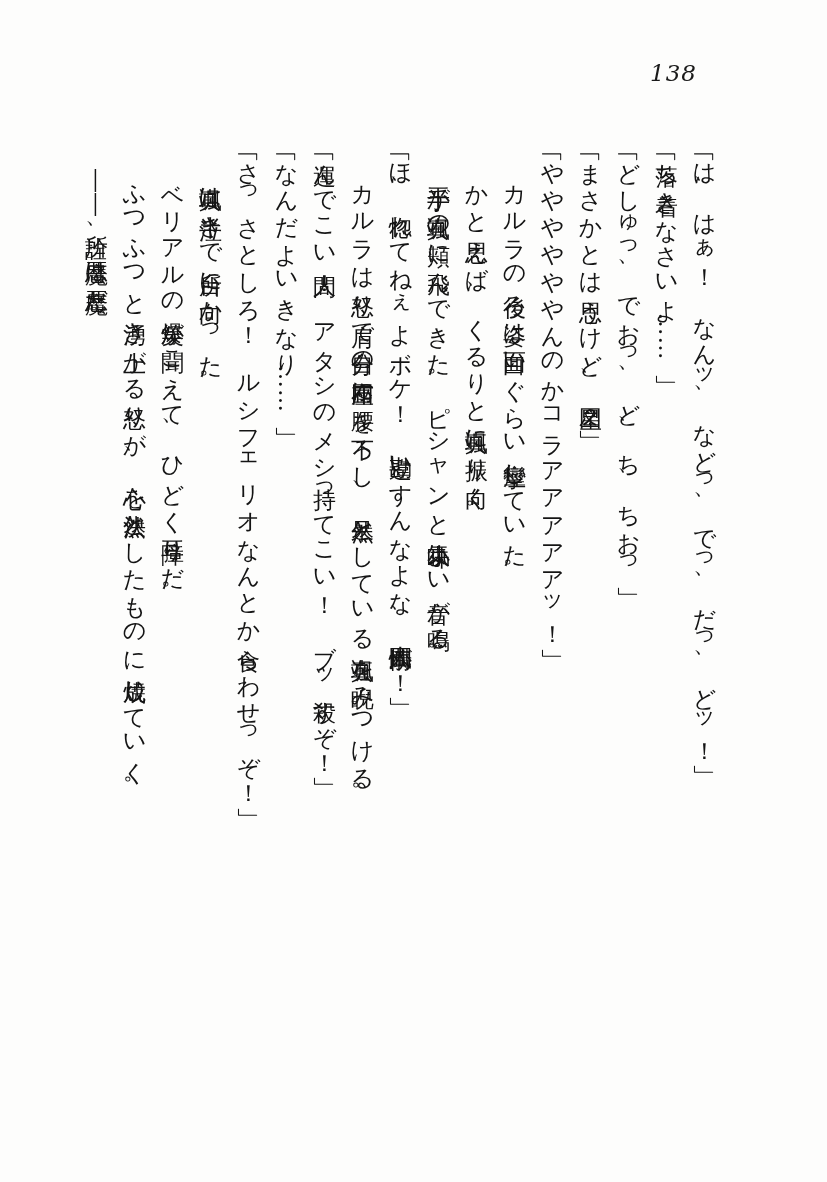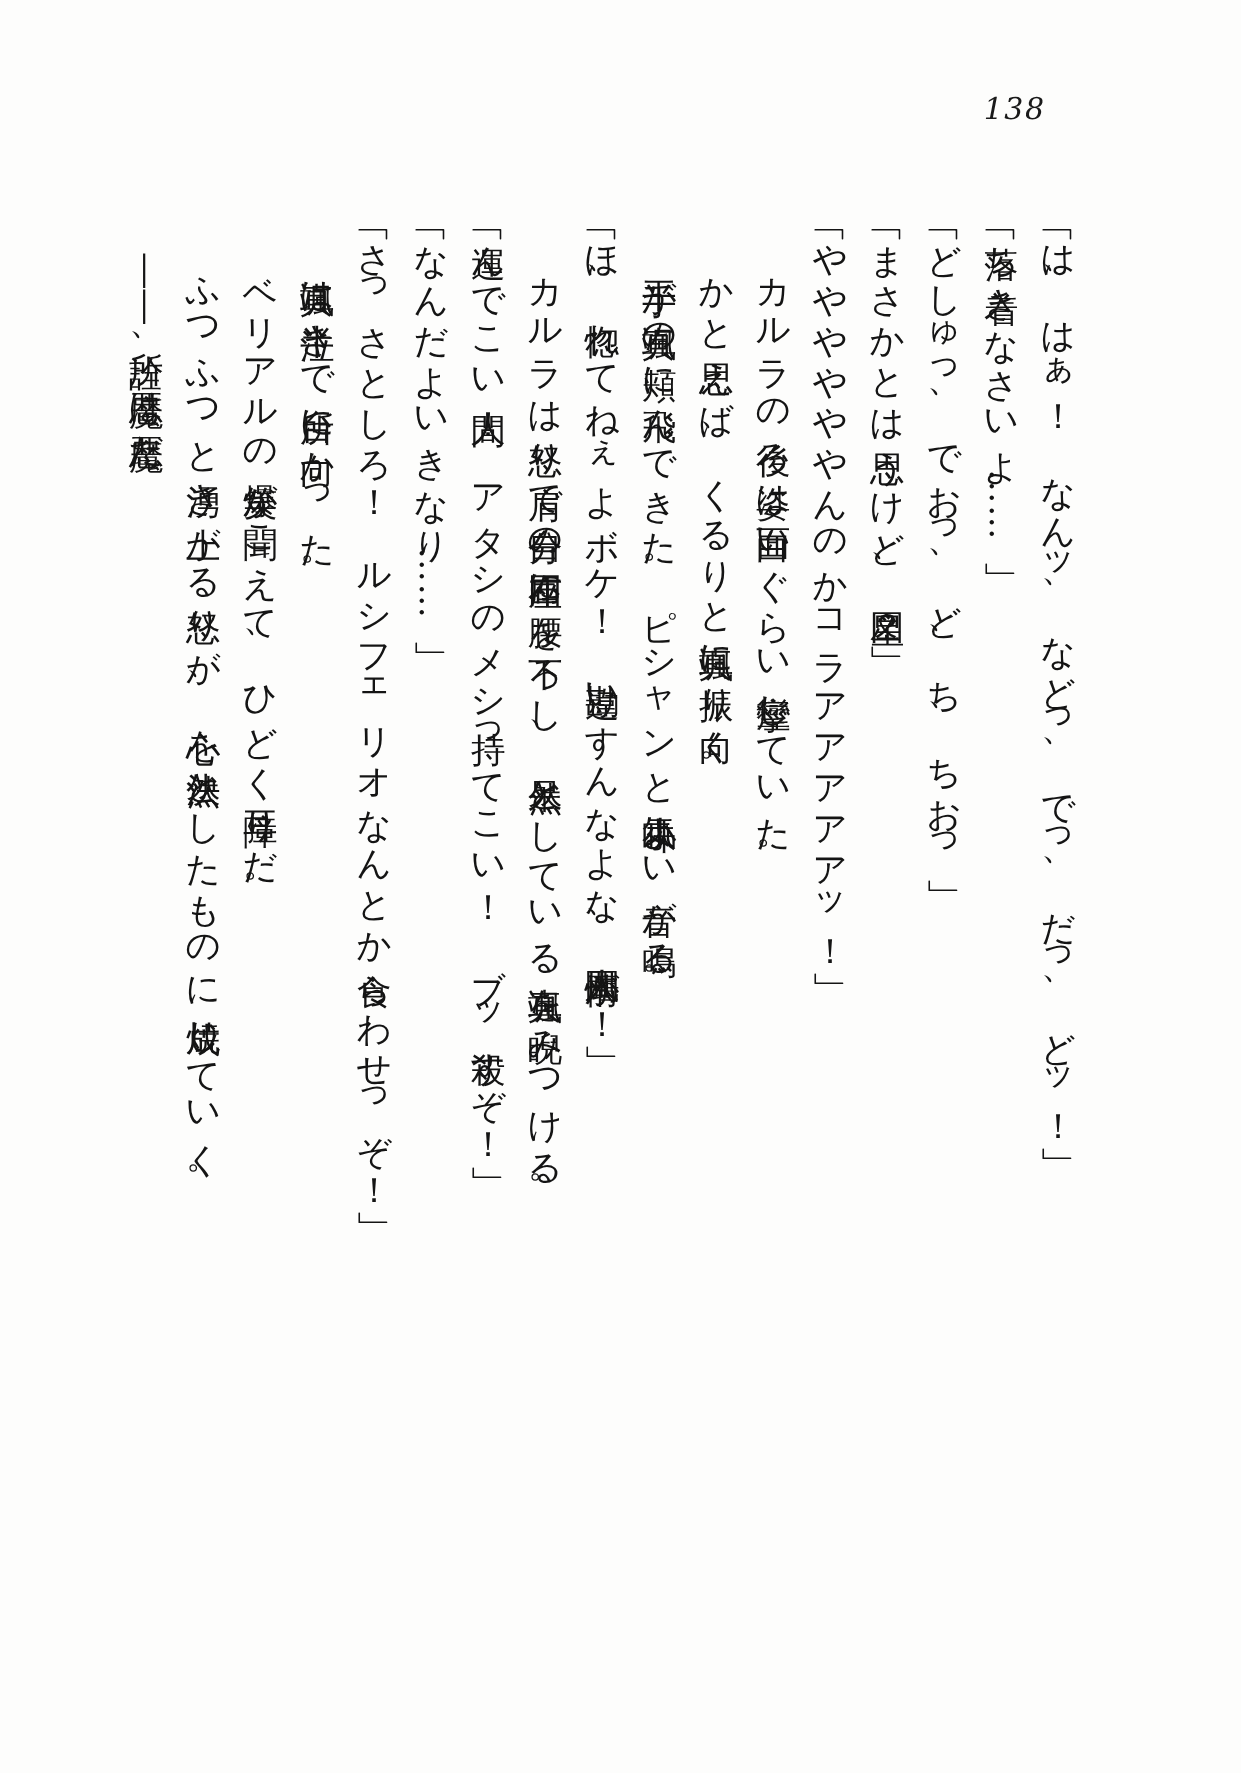--- a/index.html
+++ b/index.html
@@ -16,21 +16,21 @@
     font-family: "DejaVu Serif", "Liberation Serif", serif;
   }
   .page {
     position: absolute;
     inset: 0;
   }
   .page-number {
     position: absolute;
     top: 60px;
     right: 130px;
-    font-size: 20px;
+    font-size: 23px;
     font-style: italic;
     letter-spacing: 1px;
     color: #1a1a1a;
   }
   .text-block {
     position: absolute;
     top: 146px;
     right: 103px;
     height: 920px;
     writing-mode: vertical-rl;

